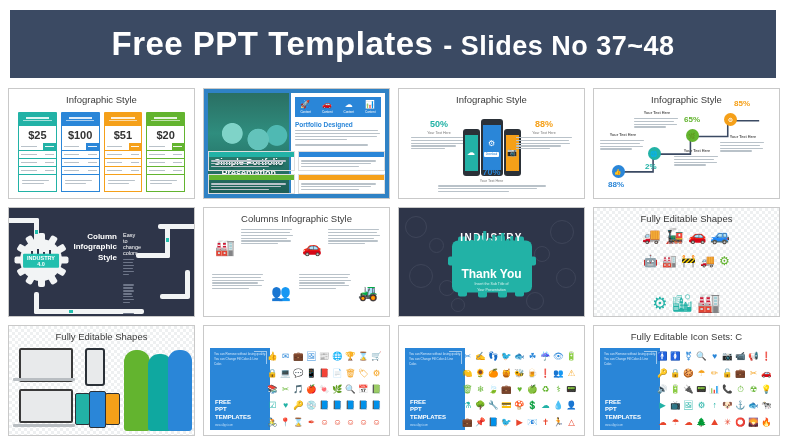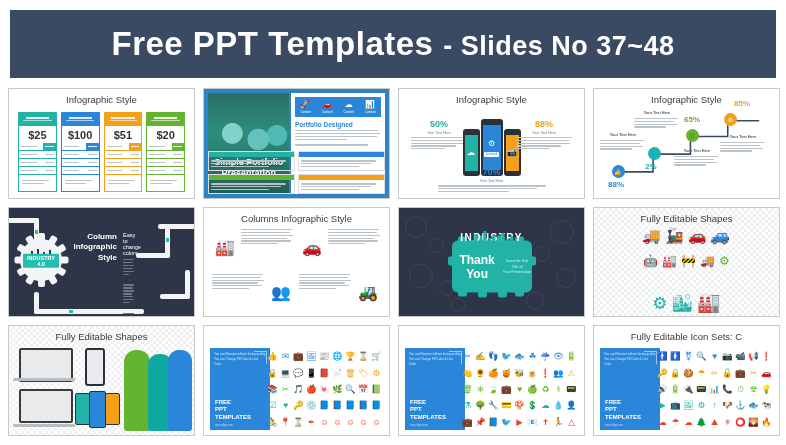--- a/index.html
+++ b/index.html
@@ -684,21 +684,21 @@
             <div class="gs-t" style="left:24px;top:-5px"></div>
             <div class="gs-t" style="left:44px;top:-5px"></div>
             <div class="gs-t" style="left:63px;top:-4px"></div>
             <div class="gs-t" style="left:-4px;top:16px"></div>
             <div class="gs-t" style="right:-4px;top:16px"></div>
             <div class="gs-t" style="left:6px;bottom:-4px"></div>
             <div class="gs-t" style="left:26px;bottom:-5px"></div>
             <div class="gs-t" style="left:46px;bottom:-5px"></div>
             <div class="gs-t" style="left:63px;bottom:-4px"></div>
             <div class="gs-body"></div>
-            <div style="position:absolute;inset:0;z-index:4;display:flex;flex-direction:row;align-items:center;justify-content:flex-start;">
+            <div style="position:absolute;inset:0;z-index:4;display:flex;flex-direction:column;align-items:center;justify-content:flex-end;">
               <div class="ty">Thank You</div>
               <div class="sub">
                 <div>Insert the Sub Title of</div>
                 <div>Your Presentation</div>
               </div>
             </div>
           </div>
         </div>
         <div style="position:absolute;left:50%;top:22px;transform:translateX(-50%);z-index:5;display:flex;align-items:flex-end;gap:1.5px;height:18px">
           <span style="display:block;width:3px;height:8px;background:#22b2a6"></span>

